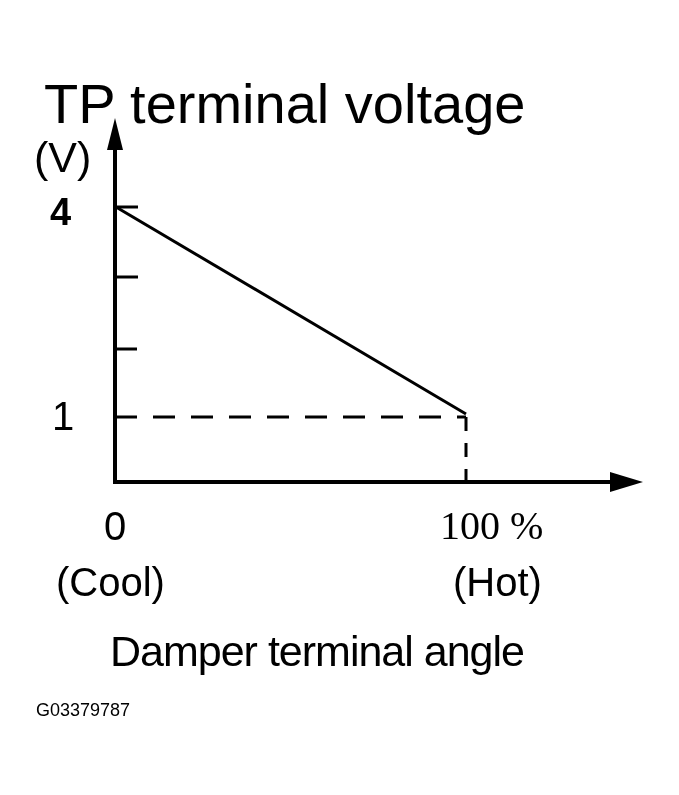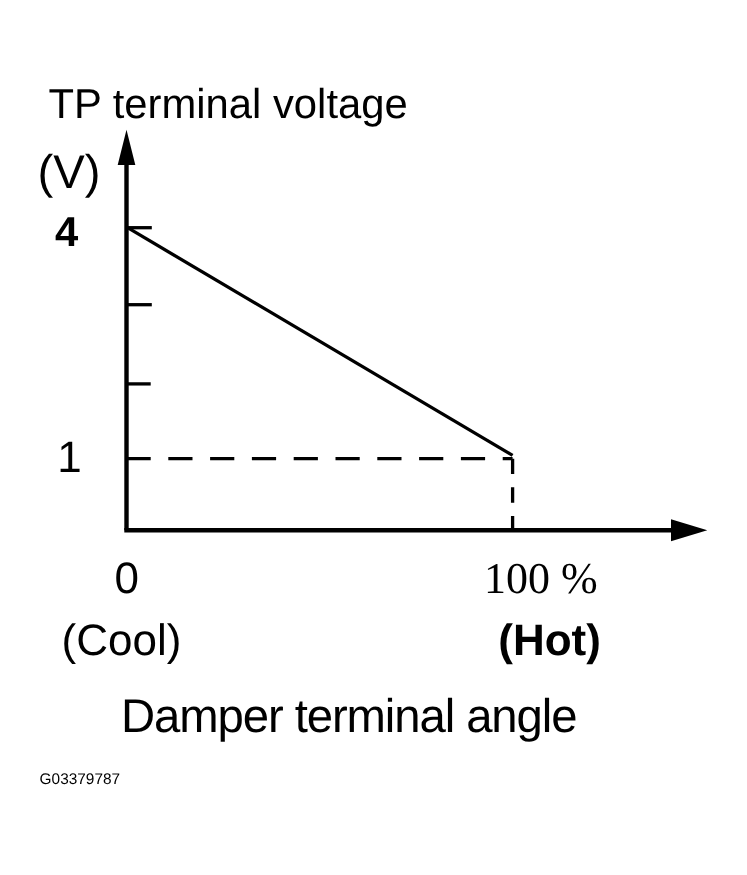--- a/index.html
+++ b/index.html
@@ -1,28 +1,28 @@
 <!DOCTYPE html>
 <html><head>
   <meta charset="utf-8">
   <style>
     html, body { margin: 0; padding: 0; background: #ffffff; }
     body { width: 679px; height: 795px; position: relative; overflow: hidden;
            font-family: "Liberation Sans", "DejaVu Sans", sans-serif; color: #000; }
     .txt { position: absolute; white-space: nowrap; line-height: 1; }
-    #ylabel { left: 44px; top: 76px; font-size: 38px; }
+    #ylabel { left: 44px; top: 76px; font-size: 56px; }
     #yunit { left: 34px; top: 136px; font-size: 43px; }
     #yt4 { left: 50px; top: 193px; font-size: 38px; font-weight: bold; }
     #yt1 { left: 52px; top: 396px; font-size: 40px; }
     #xt0 { left: 104px; top: 506px; font-size: 40px; }
     #xt100 { left: 440px; top: 506px; font-size: 40px; font-family: Liberation Serif, serif; }
     #xc0 { left: 56px; top: 562px; font-size: 40px; }
-    #xc100 { left: 453px; top: 562px; font-size: 40px; font-weight: bold; }
+    #xc100 { left: 453px; top: 562px; font-size: 40px; }
     #xlabel { left: 110px; top: 630px; font-size: 43px; letter-spacing: -1px; }
-    #figid { left: 36px; top: 701px; font-size: 14px; }
+    #figid { left: 36px; top: 701px; font-size: 18px; }
     svg { position: absolute; left: 0; top: 0; }
   </style>
 </head>
 <body>
 
 <svg width="679" height="795">
 
   <line x1="115" y1="482" x2="115" y2="135" stroke="#000" stroke-width="4"></line>
   <polygon points="115,118 107,150 123,150" fill="#000"></polygon>
 

